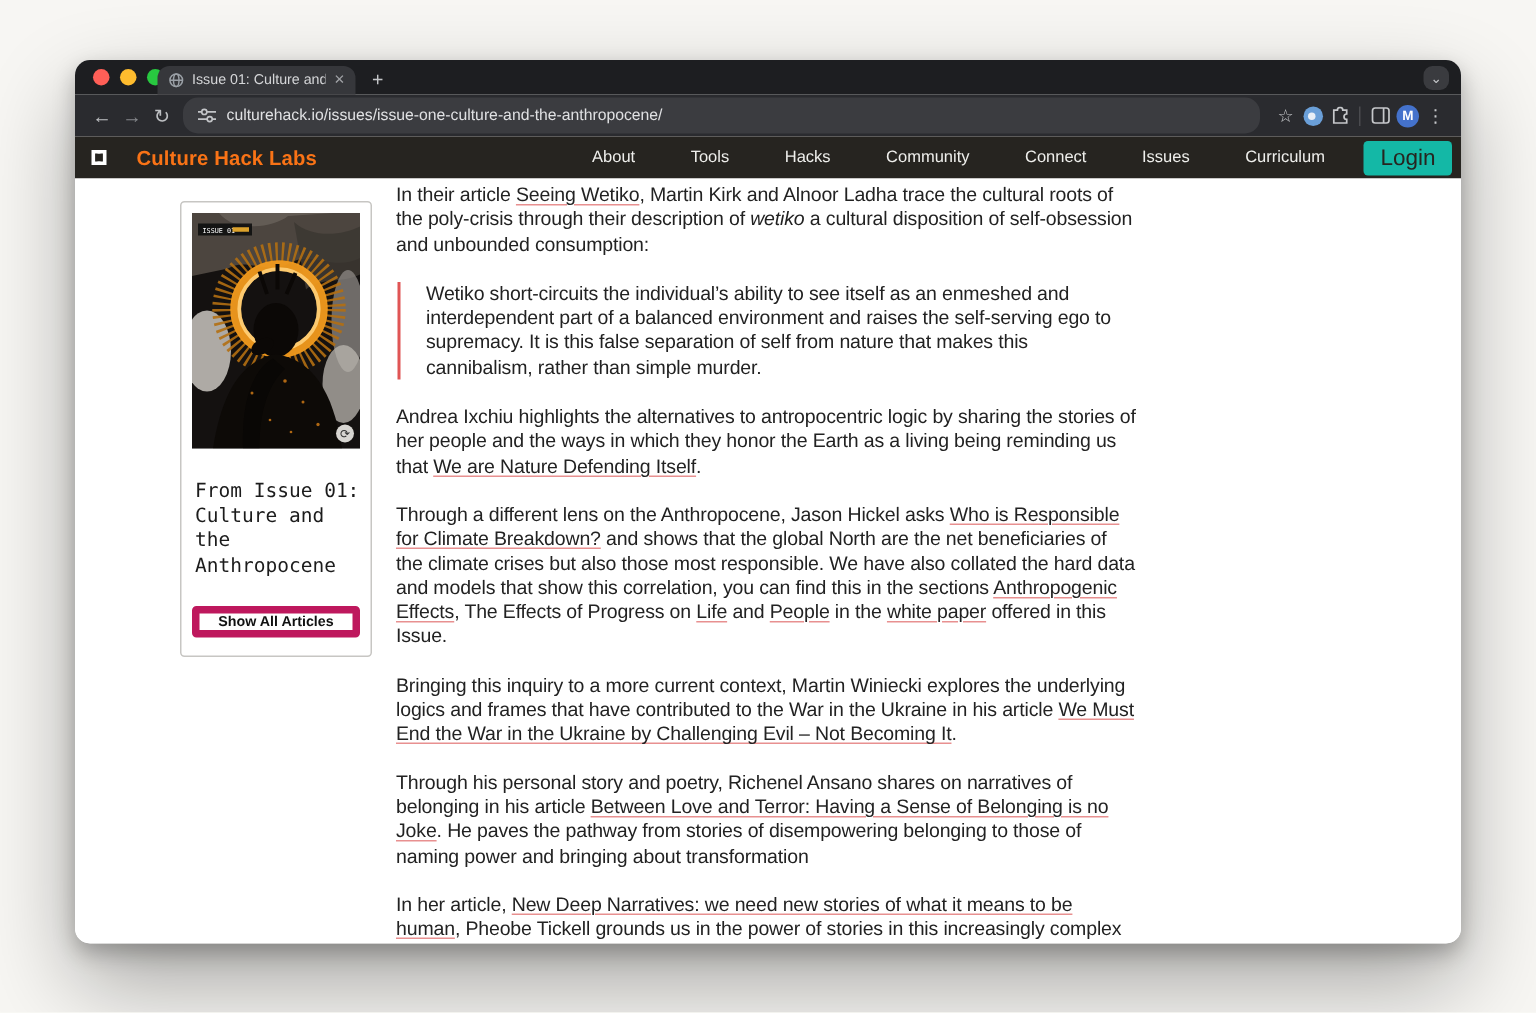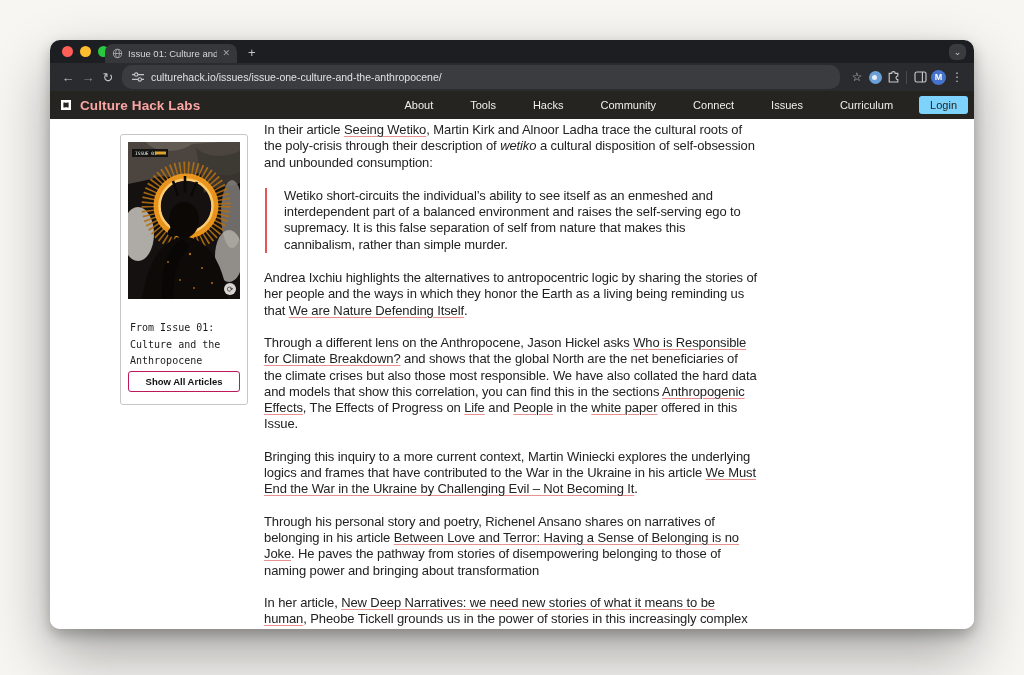--- a/index.html
+++ b/index.html
@@ -22,30 +22,30 @@
   .navbtn.fwd{color:#87898d;}
   .urlbar{flex:1;height:20px;background:#3b3c40;border-radius:10px;display:flex;align-items:center;padding:12px 10px;gap:7px;margin:0 8px 0 4px;min-width:0;}
   .url-text{color:#e0e1e3;font-size:10.5px;white-space:nowrap;overflow:hidden;}
   .tb-icon{flex:0 0 auto;width:18px;display:flex;align-items:center;justify-content:center;color:#c6c8cb;font-size:12px;}
   .tb-divider{width:1px;height:13px;background:#4a4b4f;margin:0 4px;flex:0 0 auto;}
   .avatar{width:15px;height:15px;border-radius:50%;background:#4472cc;color:#fff;font-size:9px;font-weight:bold;display:flex;align-items:center;justify-content:center;flex:0 0 auto;margin:0 2px;}
   .ext-blue{width:13px;height:13px;border-radius:50%;background:#6a9fd8;position:relative;}
   .ext-blue:after{content:"";position:absolute;left:3px;top:4px;width:5px;height:5px;border-radius:50%;background:#e8eef6;}
   
   .siteheader{height:28px;background:#262420;display:flex;align-items:center;padding:0 6px 0 9px;}
-  .brand{display:flex;align-items:center;gap:7px;color:#fca5a5;font-weight:bold;font-size:13.5px;letter-spacing:.1px;}
+  .brand{display:flex;align-items:center;gap:18px;color:#f97316;font-weight:bold;font-size:13.5px;letter-spacing:.1px;}
   .nav{margin-left:auto;display:flex;align-items:center;gap:37px;color:#efefec;font-size:11px;}
   .nav .nav-item{cursor:default;}
-  .login{background:#7dd3fc;color:#27241f;font-size:11px;padding:3px 11px;border-radius:3px;margin-left:26px;}
+  .login{background:#14b8a6;color:#27241f;font-size:15px;padding:3px 11px;border-radius:3px;margin-left:26px;}
   
   .content{position:relative;height:510px;background:#fff;overflow:hidden;}
   .card{position:absolute;left:70px;top:15px;width:128px;border:1px solid #c7c6c3;border-radius:3px;background:#fff;padding:7px 7px 12px;}
   .cover{position:relative;width:112px;height:157px;background:#141110;overflow:hidden;}
-  .caption{margin-top:21px;font-family:"DejaVu Sans Mono",monospace;font-size:10px;line-height:16.5px;color:#1c1c1c;padding-left:2px;}
-  .card-btn{margin-top:1px;width:112px;height:21px;border:1px solid #be185d;border-radius:3px;background:#fff;font-size:9.5px;font-weight:bold;color:#111;display:flex;align-items:center;justify-content:center;font-family:"Liberation Sans",sans-serif;}
+  .caption{margin-top:21px;font-family:"DejaVu Sans Mono",monospace;font-size:13px;line-height:16.5px;color:#1c1c1c;padding-left:2px;}
+  .card-btn{margin-top:18px;width:112px;height:21px;border:5px solid #be185d;border-radius:3px;background:#fff;font-size:9.5px;font-weight:bold;color:#111;display:flex;align-items:center;justify-content:center;font-family:"Liberation Sans",sans-serif;}
   
   .article{position:absolute;left:214px;top:3px;width:494px;font-size:13px;line-height:16.3px;color:#222;letter-spacing:-0.1px;}
   .para{margin:0 0 16px;}
   .quote{margin:17px 0 17px 1px;padding-left:17px;border-left:2px solid #e05555;}
   a.alink{color:inherit;text-decoration:underline;text-decoration-color:#e89090;text-decoration-thickness:1px;text-underline-offset:2px;cursor:pointer;}
   em{font-style:italic;}
 </style>
 </head>
 <body>
 

